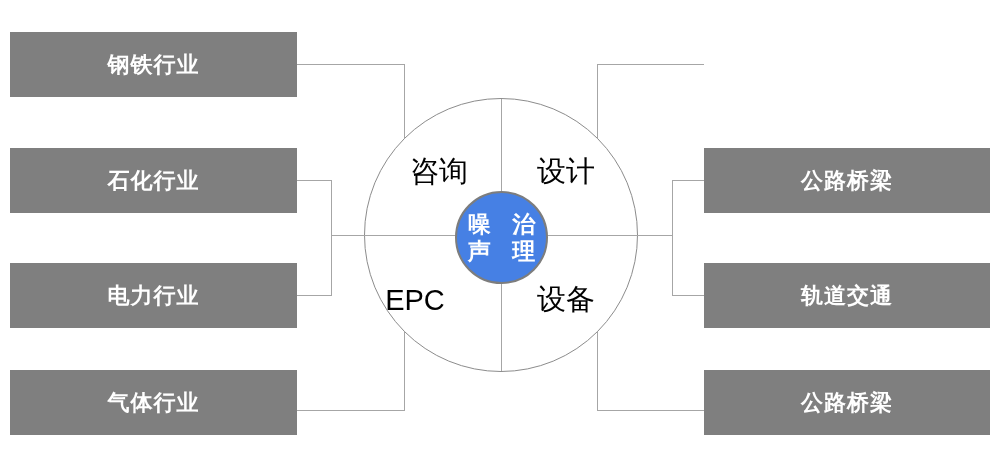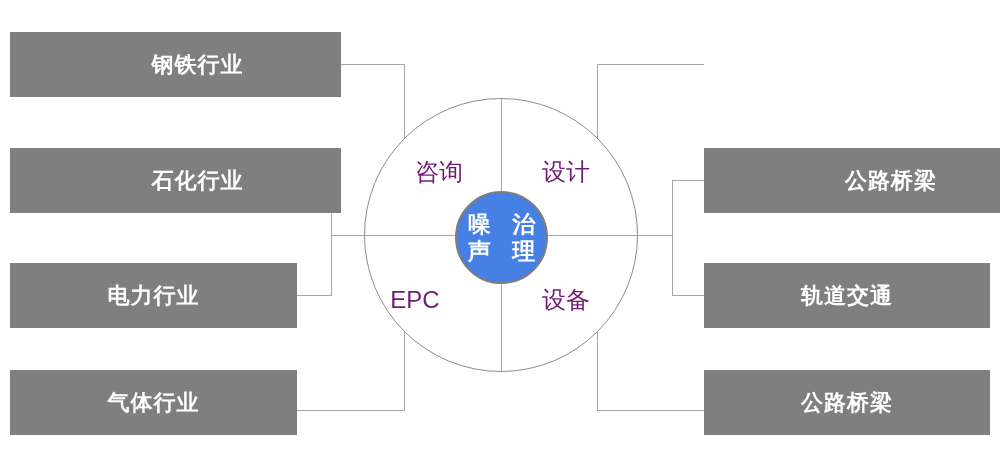--- a/index.html
+++ b/index.html
@@ -25,22 +25,22 @@
     display: flex;
     align-items: center;
     justify-content: center;
     font-size: 22px;
     font-weight: bold;
     letter-spacing: 1px;
     z-index: 1;
   }
   .ind-box.right { width: 286px; left: 704px; }
   .ind-box.left  { left: 10px; }
-  .row1 { top: 32px; padding-left: 44px; }
-  .row2 { top: 148px; padding-left: 44px; }
+  .row1 { top: 32px; }
+  .row2 { top: 148px; }
   .row3 { top: 263px; }
   .row4 { top: 370px; }
 
   
   .hline, .vline {
     position: absolute;
     background: #a6a6a6;
   }
   .hline { height: 1px; }
   .vline { width: 1px; }
@@ -81,22 +81,22 @@
     font-weight: bold;
     line-height: 1.15;
     z-index: 4;
     text-align: center;
   }
 
   
   .quad-label {
     position: absolute;
     transform: translate(-50%, -50%);
-    color: #701a75;
-    font-size: 24px;
+    color: #000000;
+    font-size: 29px;
     white-space: nowrap;
     z-index: 5;
   }
   .q-consulting { left: 439px; top: 172px; }
   .q-design     { left: 566px; top: 172px; }
   .q-epc        { left: 415px; top: 300px; }
   .q-equipment  { left: 566px; top: 300px; }
 </style>
 </head>
 <body>

